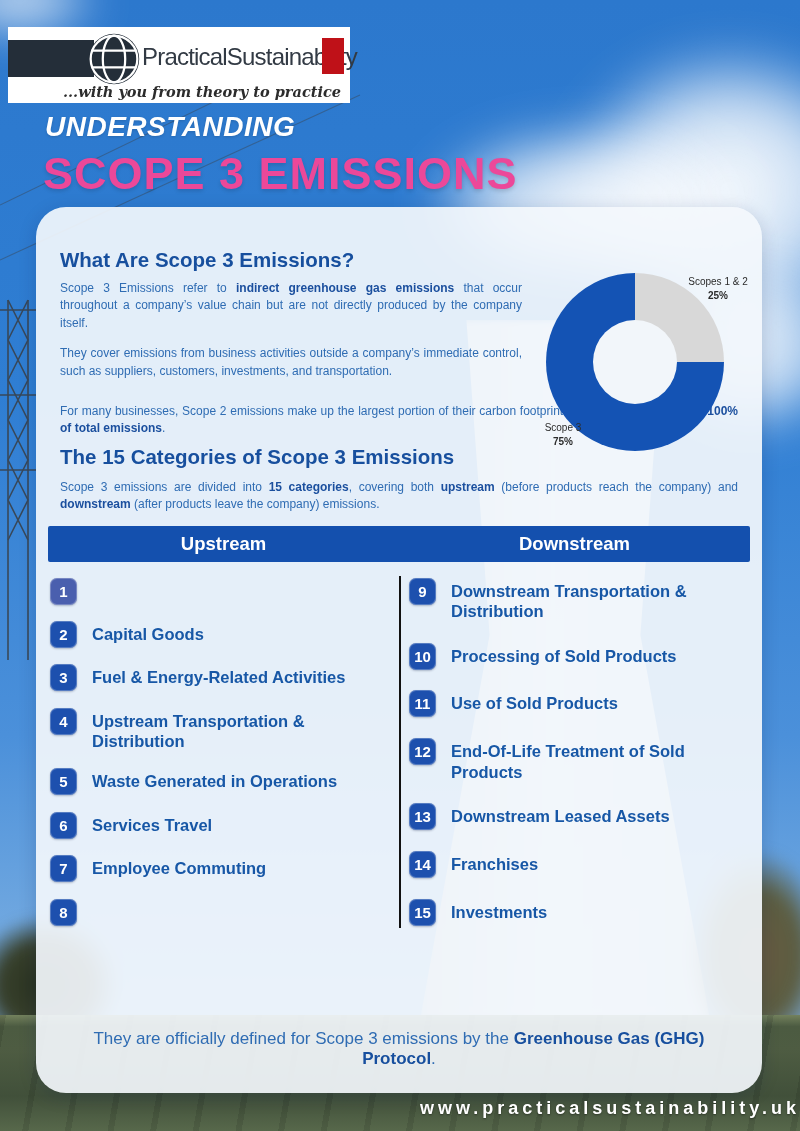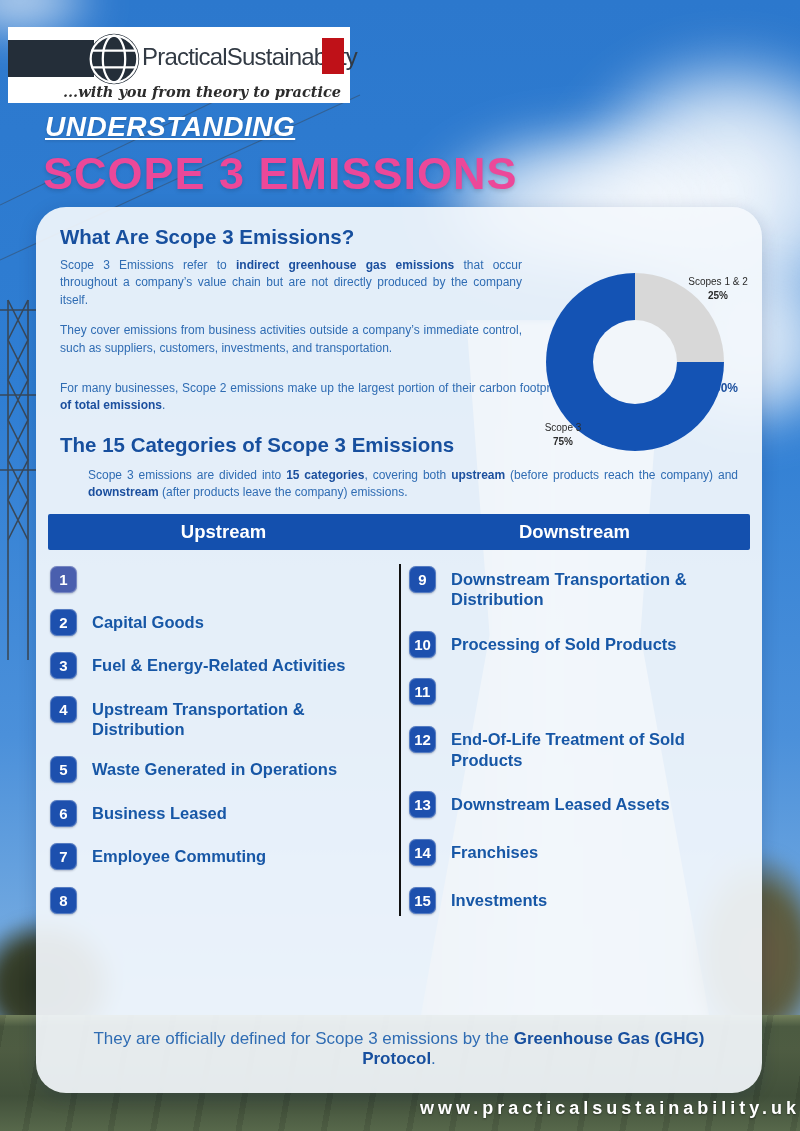--- a/index.html
+++ b/index.html
@@ -36,48 +36,48 @@
   .logo { position:absolute; left:8px; top:27px; width:342px; height:76px; background:#fff; }
   .logo-bar { position:absolute; left:0; top:13px; width:86px; height:37px; background:#242e39; }
   .logo-globe { position:absolute; left:78px; top:4px; width:56px; height:56px; }
   .logo-text { position:absolute; left:134px; top:16px; font-size:24px; letter-spacing:-0.8px; color:#323a44; font-weight:400; white-space:nowrap; }
   .logo-red { position:absolute; right:6px; top:11px; width:22px; height:36px; background:#bf1118; }
   .logo-tagline { position:absolute; right:8px; bottom:3px; width:280px; text-align:center;
     font-family:"DejaVu Serif","Liberation Serif",serif; font-style:italic; font-weight:600;
     font-size:14.5px; color:#2c2c2c; white-space:nowrap; }
 
   
-  .kicker { position:absolute; left:45px; top:111px; color:#fff; font-style:italic; font-weight:800; font-size:28px; letter-spacing:.5px; text-shadow:0 1px 3px rgba(0,0,0,.15);text-decoration:underline; }
+  .kicker { position:absolute; left:45px; top:111px; color:#fff; font-style:italic; font-weight:800; font-size:28px; letter-spacing:.5px; text-shadow:0 1px 3px rgba(0,0,0,.15); }
   .title  { position:absolute; left:43px; top:148px; color:#ec4899; font-weight:800; font-size:45px; letter-spacing:1px; text-shadow:0 2px 4px rgba(0,0,0,.15); }
 
   
   .card { position:absolute; left:36px; top:207px; width:726px; height:886px;
     background:rgba(243,247,252,0.92); border-radius:30px; padding:18px 24px 20px 24px;
     box-shadow:0 4px 18px rgba(0,30,80,.18); display:flex; flex-direction:column; }
-  .h-blue { color:#174f9e; font-weight:800; font-size:20.5px; }
+  .h-blue { color:#174f9e; font-weight:800; font-size:20.5px;margin-top:23px; }
   .body-blue { color:#2f6cb3; font-size:12px; line-height:1.45; text-align:justify; }
   .body-blue b { color:#1b4f9e; }
 
   .intro { position:relative; }
   .intro-text { width:462px; margin-top:8px; }
   .intro-text p { margin-bottom:13px; }
 
   
   .chart { position:absolute; top:48px; right:3px; width:200px; height:200px; }
   .donut { position:absolute; left:11px; top:0; width:178px; height:178px; border-radius:50%; }
   .donut::before { content:""; position:absolute; left:50%; top:50%; width:84px; height:84px;
     transform:translate(-50%,-50%); border-radius:50%; background:#f2f6fa; }
   .chart-label { position:absolute; width:100px; text-align:center; font-size:10px; line-height:1.4; color:#2b2b2b; }
   .chart-label .pct { display:block;font-weight:bold; }
   .lbl-s12 { left:133px; top:2px; }
   .lbl-s3  { left:-22px; top:148px; }
 
   .p3 { margin-top:10px; }
-  .cat-heading { margin-top:18px; }
-  .cat-intro { margin-top:10px;margin-left:28px; }
+  .cat-heading { margin-top:7px; }
+  .cat-intro { margin-top:10px; }
 
   
   .cat-header { display:flex; height:36px; margin:12px -12px 0 -12px; background:#1450ae; border-radius:2px; }
   .cat-header-cell { flex:1; display:flex; align-items:center; justify-content:center;
     color:#fff; font-weight:800; font-size:18.5px; }
   .cat-columns { position:relative; display:flex; margin:10px -12px 0 -12px; height:362px; }
   .cat-col { flex:1; display:flex; flex-direction:column; justify-content:space-between; padding:6px 0 8px 2px; }
   .cat-col.right { padding-left:18px; }
   .cat-row { display:flex; align-items:flex-start; gap:15px; }
   .badge { flex:0 0 auto; width:27px; height:27px; border-radius:7px; background:#1d50ae;
@@ -185,21 +185,21 @@
       <div class="cat-row">
           <div class="badge">4</div>
           <div class="cat-label">Upstream Transportation &amp; Distribution</div>
         </div>
       <div class="cat-row">
           <div class="badge">5</div>
           <div class="cat-label">Waste Generated in Operations</div>
         </div>
       <div class="cat-row">
           <div class="badge">6</div>
-          <div class="cat-label">Business Leased</div>
+          <div class="cat-label">Services Travel</div>
         </div>
       <div class="cat-row">
           <div class="badge">7</div>
           <div class="cat-label">Employee Commuting</div>
         </div>
       <div class="cat-row">
           <div class="badge">8</div>
         </div>
     </div>
     <div class="divider"></div>
@@ -207,20 +207,21 @@
       <div class="cat-row">
           <div class="badge">9</div>
           <div class="cat-label">Downstream Transportation &amp; Distribution</div>
         </div>
       <div class="cat-row">
           <div class="badge">10</div>
           <div class="cat-label">Processing of Sold Products</div>
         </div>
       <div class="cat-row">
           <div class="badge">11</div>
+          <div class="cat-label">Use of Sold Products</div>
         </div>
       <div class="cat-row">
           <div class="badge">12</div>
           <div class="cat-label">End-Of-Life Treatment of Sold Products</div>
         </div>
       <div class="cat-row">
           <div class="badge">13</div>
           <div class="cat-label">Downstream Leased Assets</div>
         </div>
       <div class="cat-row">

